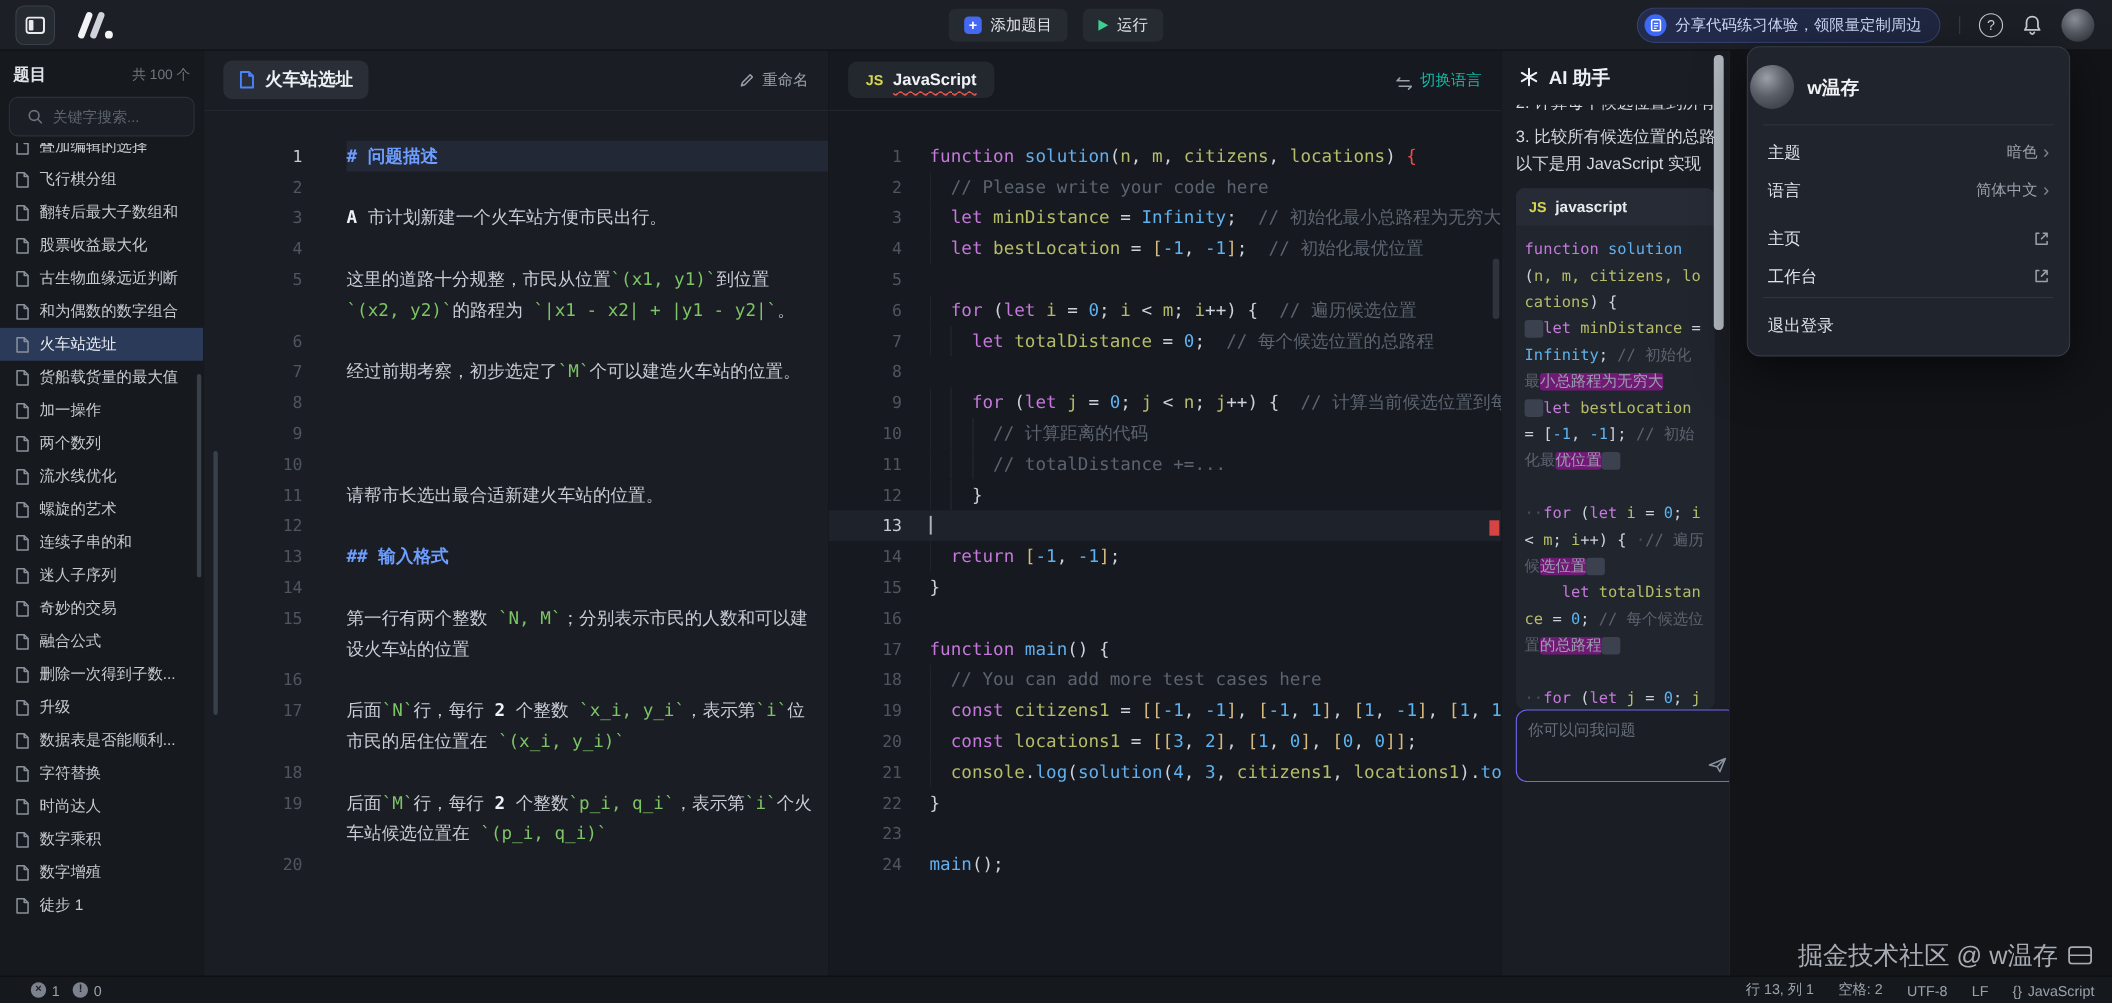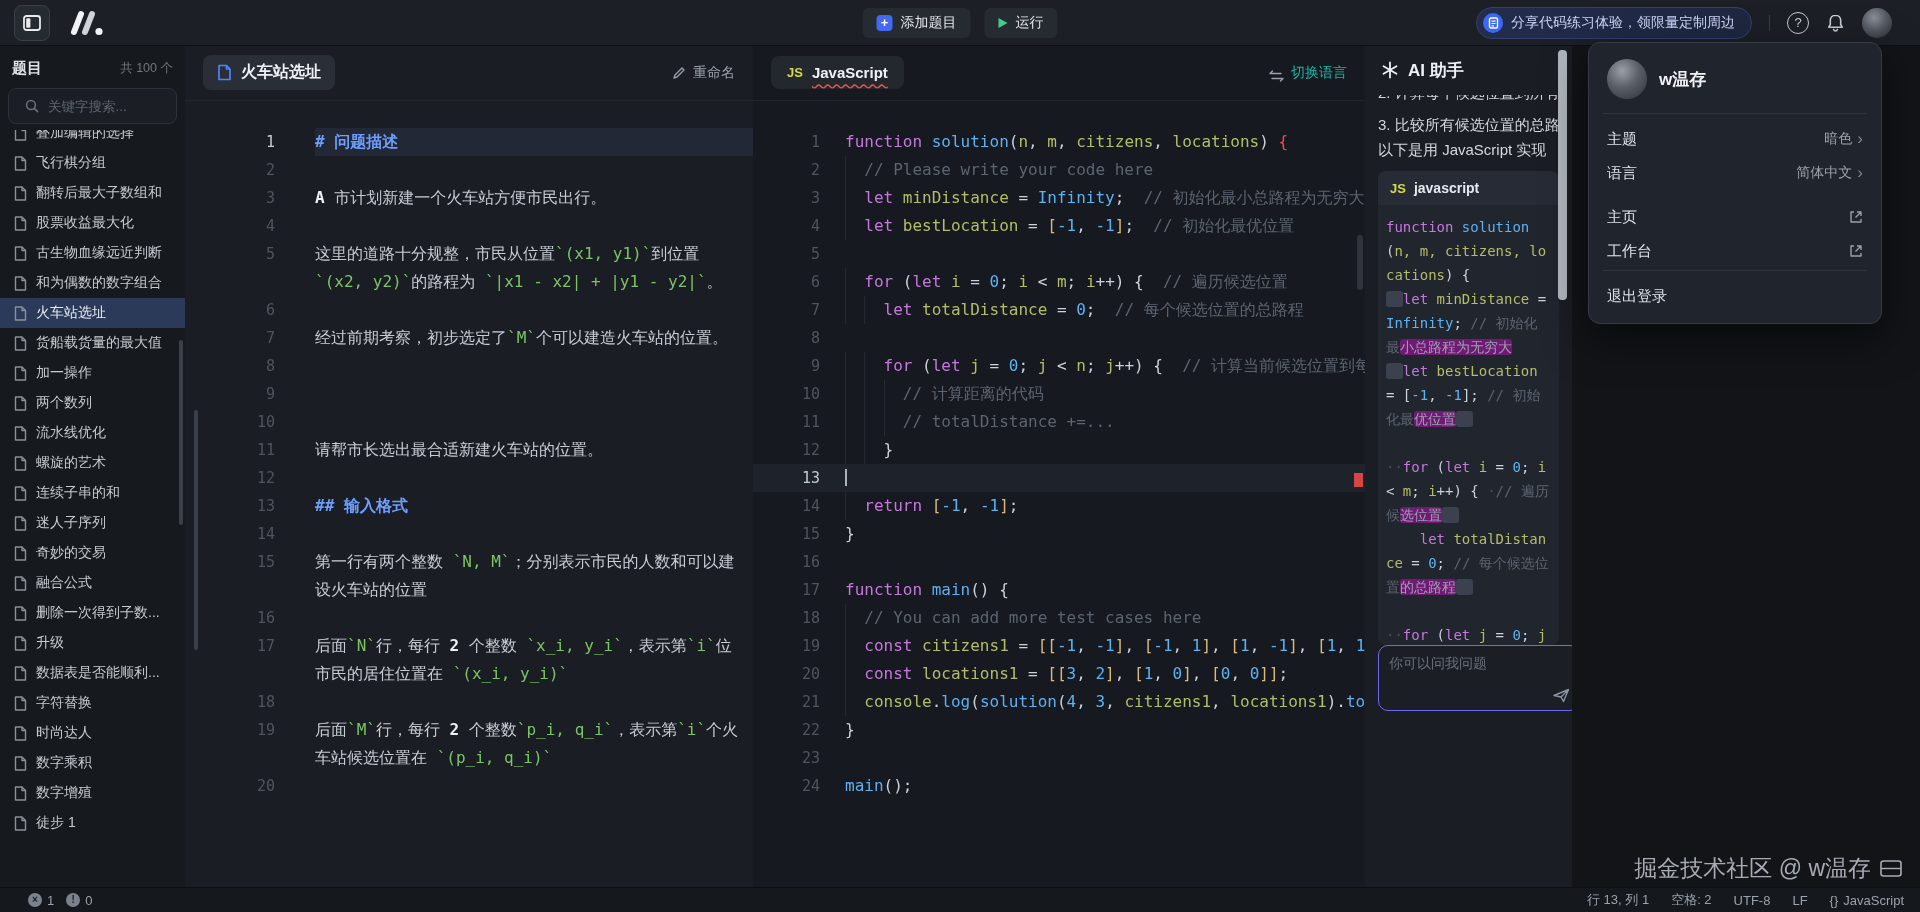--- a/index.html
+++ b/index.html
@@ -12,21 +12,21 @@
   .nav-left{display:flex;align-items:center;gap:18px;padding-left:14px;}
   .icon-btn{width:34px;height:34px;background:#262b31;border:1px solid #3a4047;border-radius:8px;
             display:flex;align-items:center;justify-content:center;cursor:pointer;}
   .nav-center{position:absolute;left:50%;transform:translateX(-50%);display:flex;gap:14px;}
   .nav-btn{display:flex;align-items:center;gap:8px;height:30px;padding:0 14px;background:#262a31;
            border-radius:6px;color:#e2e6eb;font-size:14px;cursor:pointer;white-space:nowrap;}
   .plus-badge{width:16px;height:16px;background:#4468f2;border-radius:4px;color:#fff;font-size:13px;
               line-height:16px;text-align:center;font-weight:bold;}
   .play-tri{width:0;height:0;border-left:9px solid #3ecf8e;border-top:5.5px solid transparent;
             border-bottom:5.5px solid transparent;}
-  .nav-right{margin-left:auto;display:flex;align-items:center;gap:17px;padding-right:28px;}
+  .nav-right{margin-left:auto;display:flex;align-items:center;gap:17px;padding-right:16px;}
   .banner{display:flex;align-items:center;gap:8px;height:30px;padding:0 16px 0 6px;border-radius:16px;
           background:linear-gradient(90deg,#232c4e,#1f2740);border:1px solid #33406e;color:#ccd6f6;
           font-size:14px;cursor:pointer;white-space:nowrap;}
   .banner-ic{width:20px;height:20px;border-radius:50%;background:#3d68f5;display:flex;
              align-items:center;justify-content:center;}
   .nav-divider{width:1px;height:16px;background:#3a3f47;}
   .help-circ{width:20px;height:20px;border:1.5px solid #c9cdd4;border-radius:50%;color:#c9cdd4;
              font-size:13px;text-align:center;line-height:19px;cursor:pointer;}
   .avatar{width:30px;height:30px;border-radius:50%;cursor:pointer;
           background:radial-gradient(circle at 40% 32%,#8b8f97 0%,#565b63 45%,#24272d 100%);}
@@ -130,21 +130,21 @@
              border-radius:4px;opacity:.85;}
 
   
   .emptyr{position:absolute;top:45px;left:1572px;right:0;bottom:24px;background:#121418;}
   .watermark{position:absolute;right:18px;bottom:28px;display:flex;align-items:center;gap:9px;
              font-size:23px;color:#a6abb4;z-index:30;}
 
   
   .menu{position:absolute;left:1588px;top:42px;width:292px;background:#20242c;border:1px solid #363b46;
         border-radius:12px;box-shadow:0 14px 44px rgba(0,0,0,.55);z-index:40;padding:14px 0 10px 0;}
-  .menu-head{display:flex;align-items:center;gap:12px;padding:2px 18px 12px 18px;}
+  .menu-head{display:flex;align-items:center;gap:12px;padding:2px 18px 12px 2px;}
   .menu-avatar{width:40px;height:40px;border-radius:50%;
                background:radial-gradient(circle at 38% 30%,#9b9fa6 0%,#5a5e66 45%,#2c3038 100%);}
   .menu-name{font-size:17px;font-weight:bold;color:#f0f2f5;}
   .menu-hr{height:1px;background:#30343d;margin:2px 14px 8px 14px;}
   .menu-row{display:flex;align-items:center;height:34px;padding:0 18px;font-size:15px;
             color:#dfe3e9;cursor:pointer;}
   .menu-row.gap{margin-top:10px;}
   .mr-right{margin-left:auto;color:#9aa1ac;font-size:14px;display:flex;align-items:center;gap:5px;}
   .chev{color:#7f8791;font-size:17px;line-height:14px;}
 

